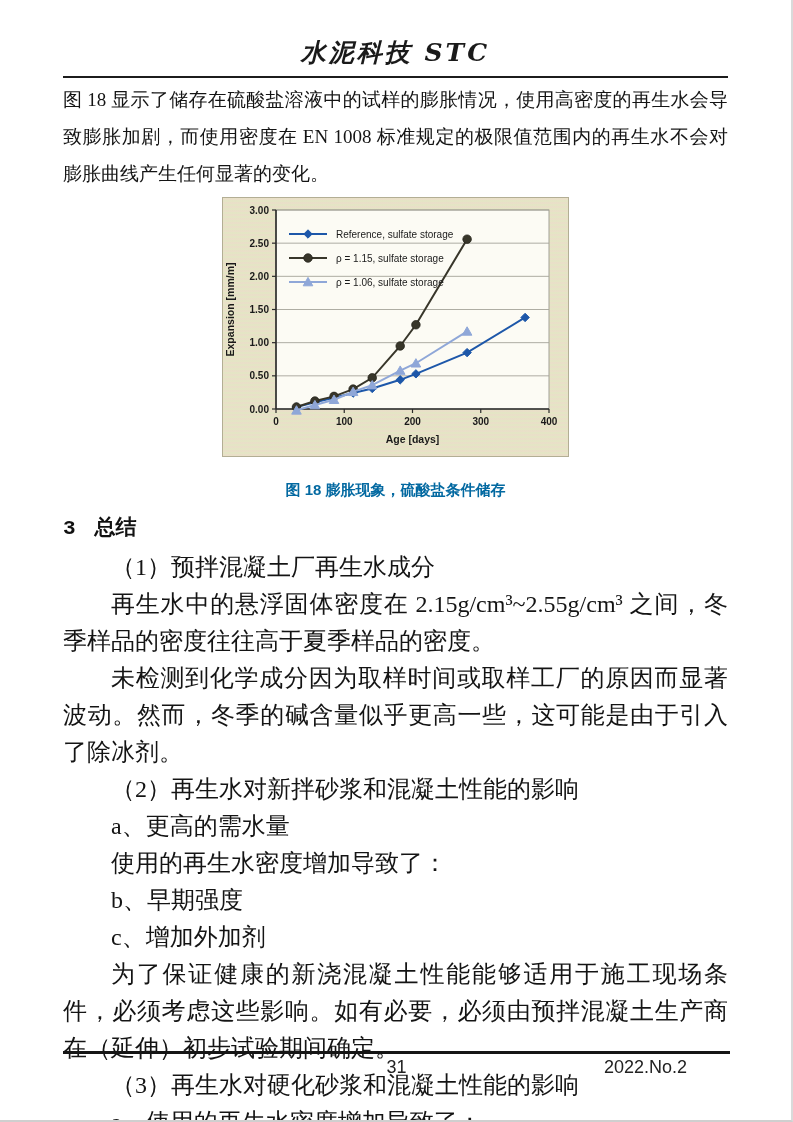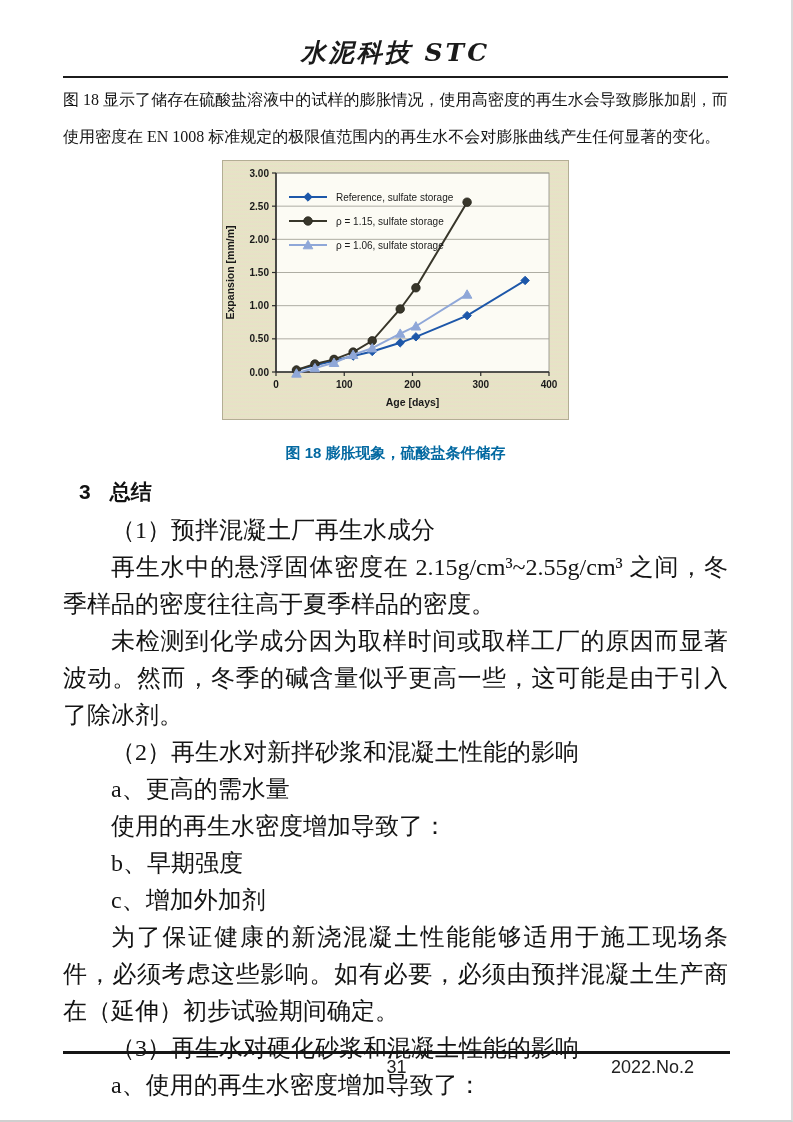--- a/index.html
+++ b/index.html
@@ -9,44 +9,44 @@
     box-sizing:border-box;border-right:2px solid #dadada;border-bottom:2px solid #cfcfcf;
     overflow:hidden;
   }
   .content{padding:0 63px;}
   .journal-title{
     text-align:center;padding-top:37px;font-size:25px;line-height:32px;
     font-weight:bold;font-style:italic;letter-spacing:3px;color:#1a1a1a;
     font-family:"DejaVu Serif","Liberation Serif",serif;
   }
   .header-rule{height:2px;background:#1c1c1c;margin-top:7px;}
-  .intro{font-size:16px;line-height:37px;text-align:justify;margin:3px 0 0 0;}
+  .intro{font-size:19px;line-height:37px;text-align:justify;margin:3px 0 0 0;}
   figure{margin:5px auto 0 auto;width:347px;padding:0;}
   .chart-box{
     width:347px;height:260px;background:#e8e5c8;border:1px solid #b3ae94;box-sizing:border-box;
     background-image:repeating-linear-gradient(0deg,rgba(236,199,199,0.18) 0 2px,rgba(214,226,183,0.18) 2px 4px);
   }
   .chart-box svg{display:block;font-family:"Liberation Sans","DejaVu Sans",sans-serif;}
   figcaption{
     text-align:center;margin-top:24px;font-size:15px;font-weight:bold;color:#0369a1;
     font-family:"Liberation Sans","DejaVu Sans",sans-serif;
   }
   .section-heading{
-    margin:16px 0 0 16px;font-size:21px;line-height:26px;font-weight:bold;color:#111;
-    font-family:Liberation Sans, sans-serif;
+    margin:16px 0 0 0;font-size:21px;line-height:26px;font-weight:bold;color:#111;
+    font-family:Liberation Mono, monospace;
   }
   .section-heading .sect-title{margin-left:19px;}
   #paragraphs{margin-top:7px;}
   #paragraphs p{margin:0;font-size:24px;line-height:37px;text-align:justify;text-indent:2em;}
   .doc-footer{position:absolute;left:63px;width:667px;top:1051px;}
   .footer-rule{height:3px;background:#151515;}
   .footer-row{position:relative;height:20px;margin-top:3px;
     font-family:"Liberation Sans","DejaVu Sans",sans-serif;font-size:18px;color:#222;}
   .page-number{position:absolute;left:50%;transform:translateX(-50%);}
-  .issue{position:absolute;right:36px;}
+  .issue{position:absolute;right:43px;}
 </style>
 </head>
 <body>
 
 <div class="content">
   <div class="journal-title">水泥科技 STC</div>
   <div class="header-rule"></div>
 
   <p class="intro">图 18 显示了储存在硫酸盐溶液中的试样的膨胀情况，使用高密度的再生水会导致膨胀加剧，而使用密度在 EN 1008 标准规定的极限值范围内的再生水不会对膨胀曲线产生任何显著的变化。</p>
 

